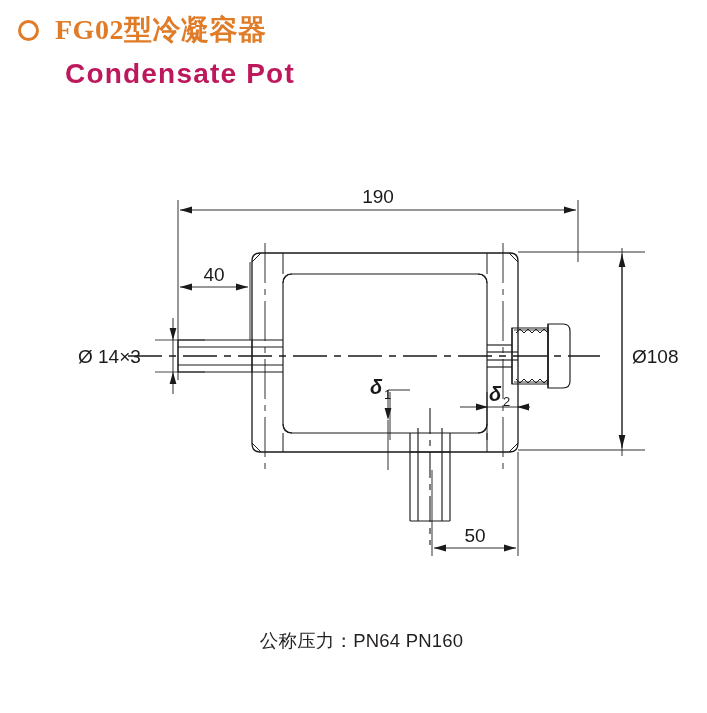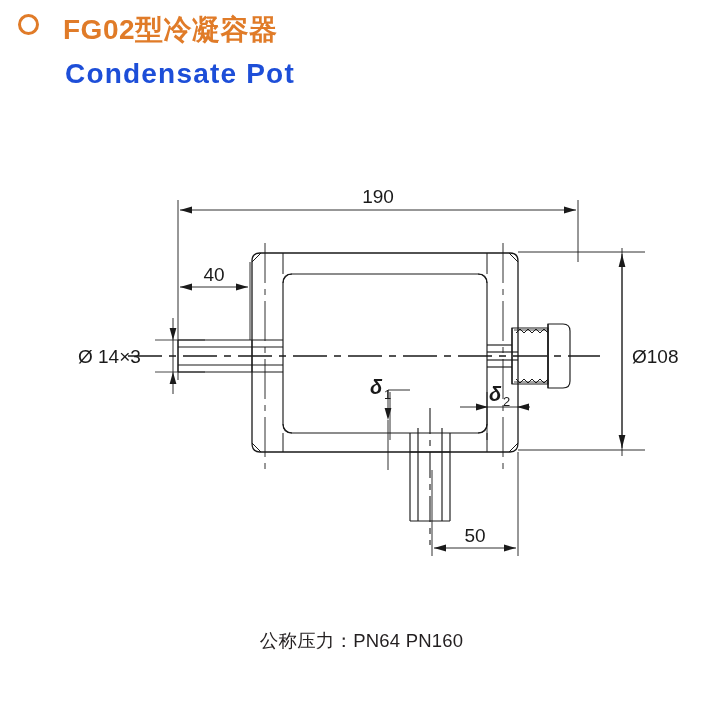--- a/index.html
+++ b/index.html
@@ -10,32 +10,32 @@
     position:relative;
     overflow:hidden;
   }
   #page{position:relative;width:707px;height:713px;}
 
   
   .title-block{
     position:absolute; left:18px; top:14px; width:560px;
   }
   .title-row{
-    display:flex; align-items:flex-start; gap:24px;
+    display:flex; align-items:center; gap:16px;font-family:Liberation Serif, serif;
   }
   .bullet-circle{
     width:21px;height:21px;border:3px solid #e07b28;border-radius:50%;
     box-sizing:border-box;flex:0 0 auto;display:block;
   }
   .title-cn{
     font-size:28px;font-weight:bold;color:#e07b28;
     letter-spacing:0.5px;line-height:1.15;white-space:nowrap;
   }
   .title-en{
-    font-size:28px;font-weight:bold;color:#1d4ed8;
+    font-size:28px;font-weight:bold;color:#be185d;
     letter-spacing:1.2px;line-height:1.15;white-space:nowrap;
     margin-left:47px;margin-top:12px;
   }
 
   
   #drawing{position:absolute;left:0;top:0;width:707px;height:713px;}
 
   
   .footer{
     position:absolute;left:0;right:0;top:628px;text-align:center;

